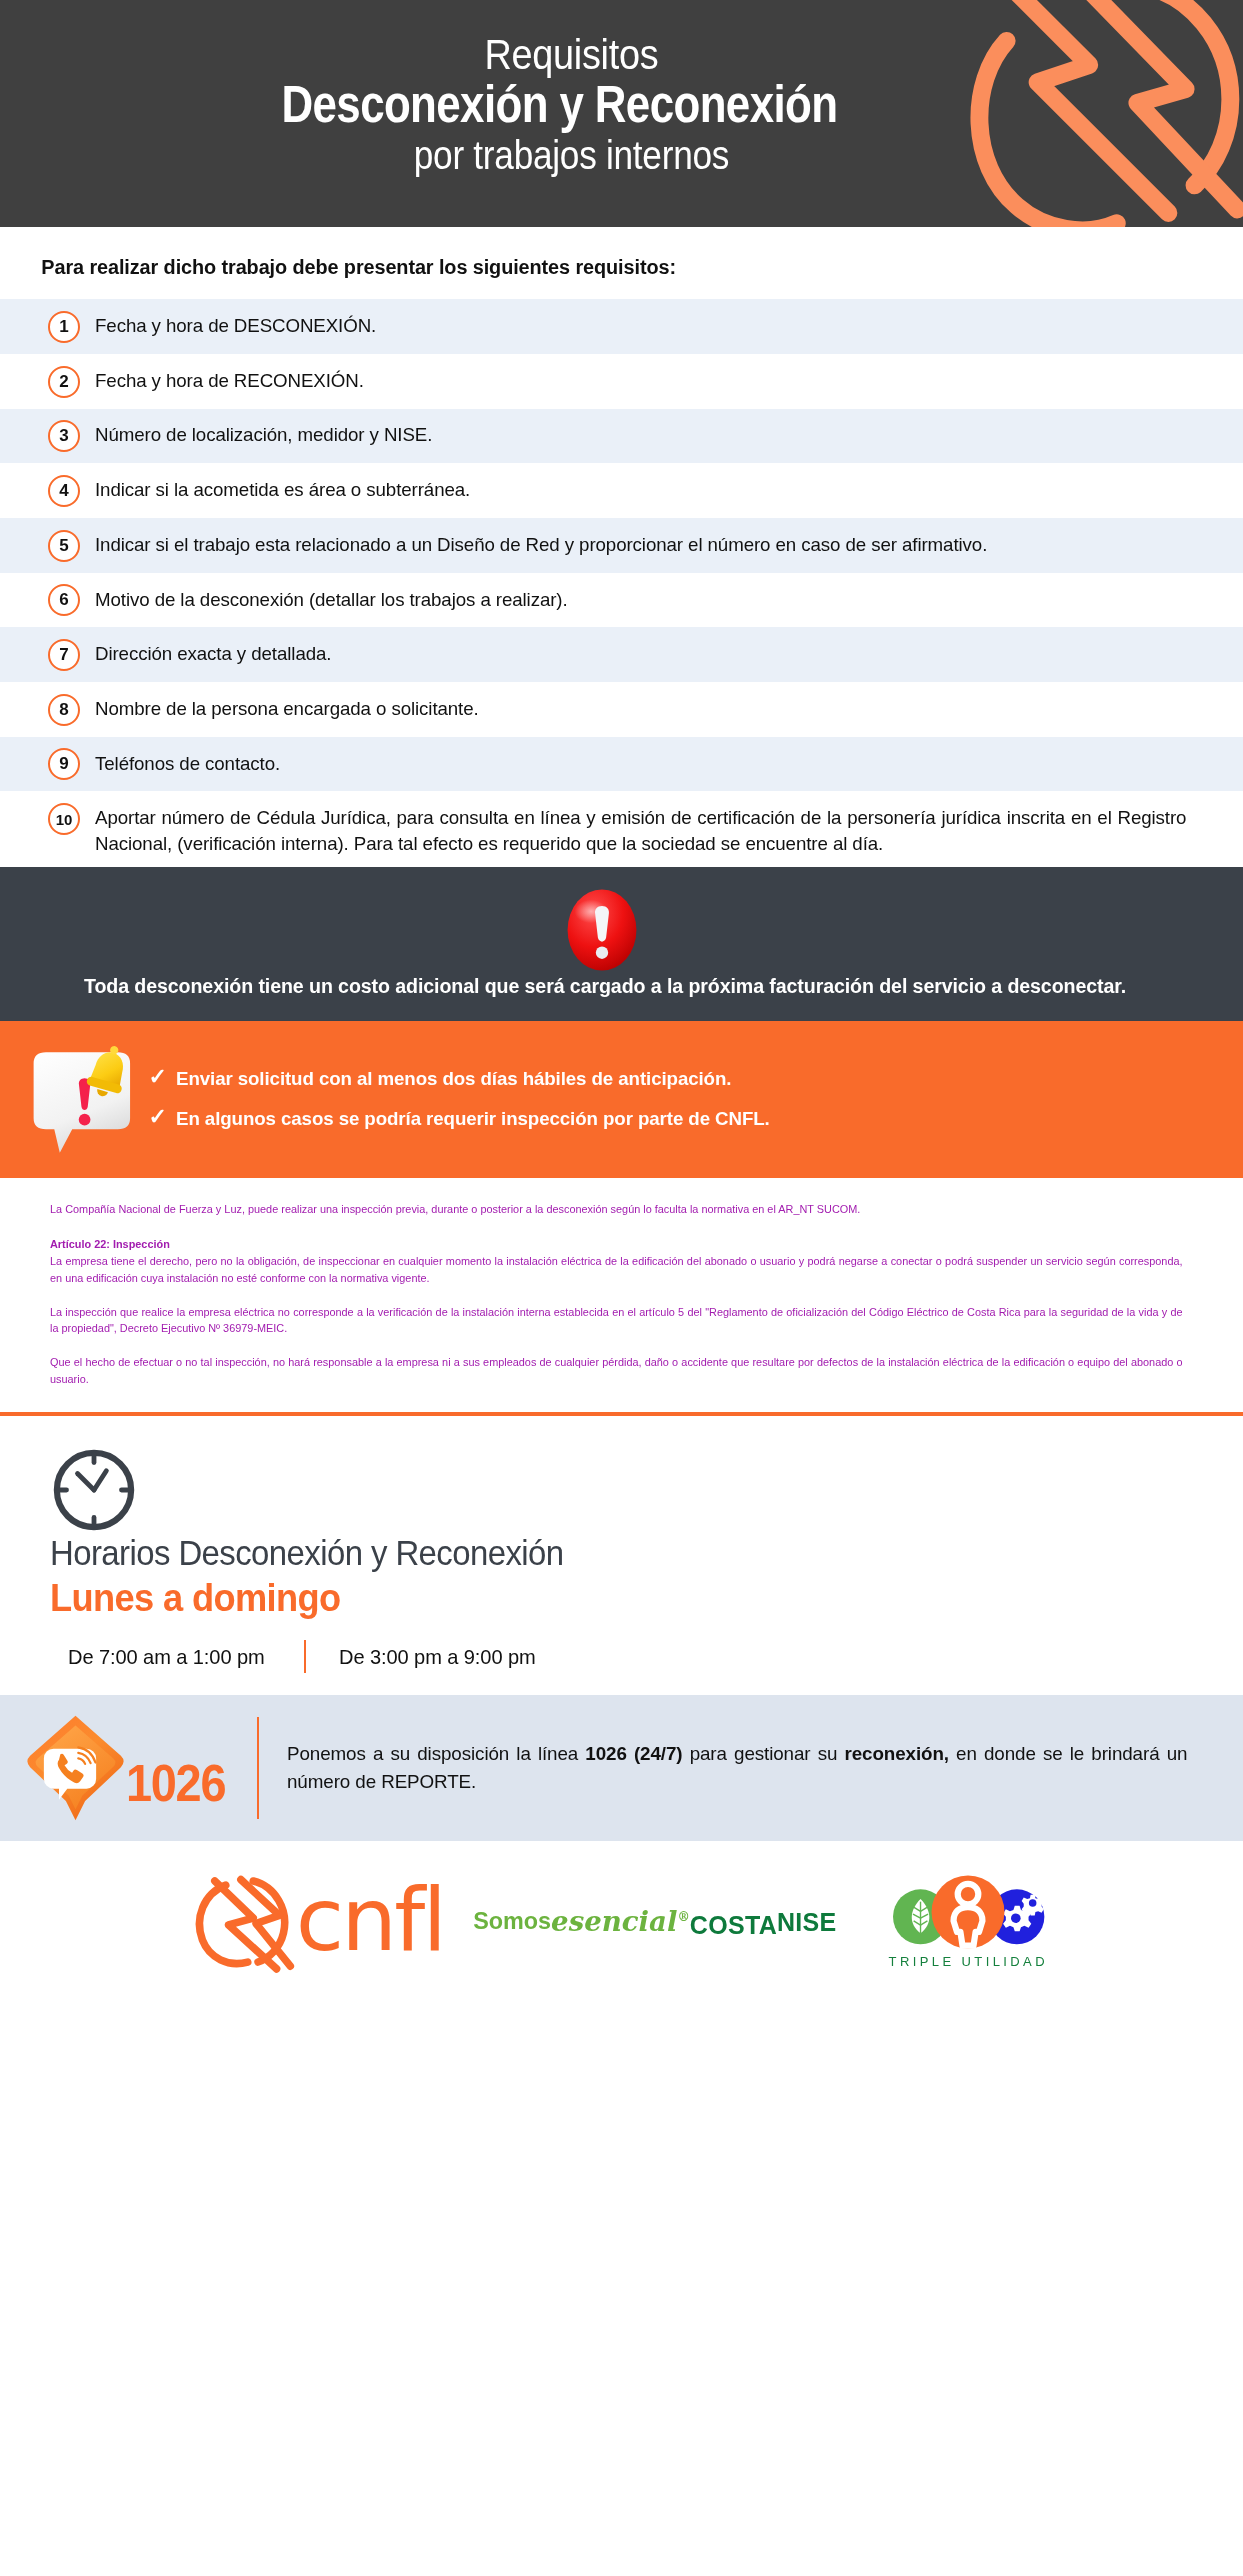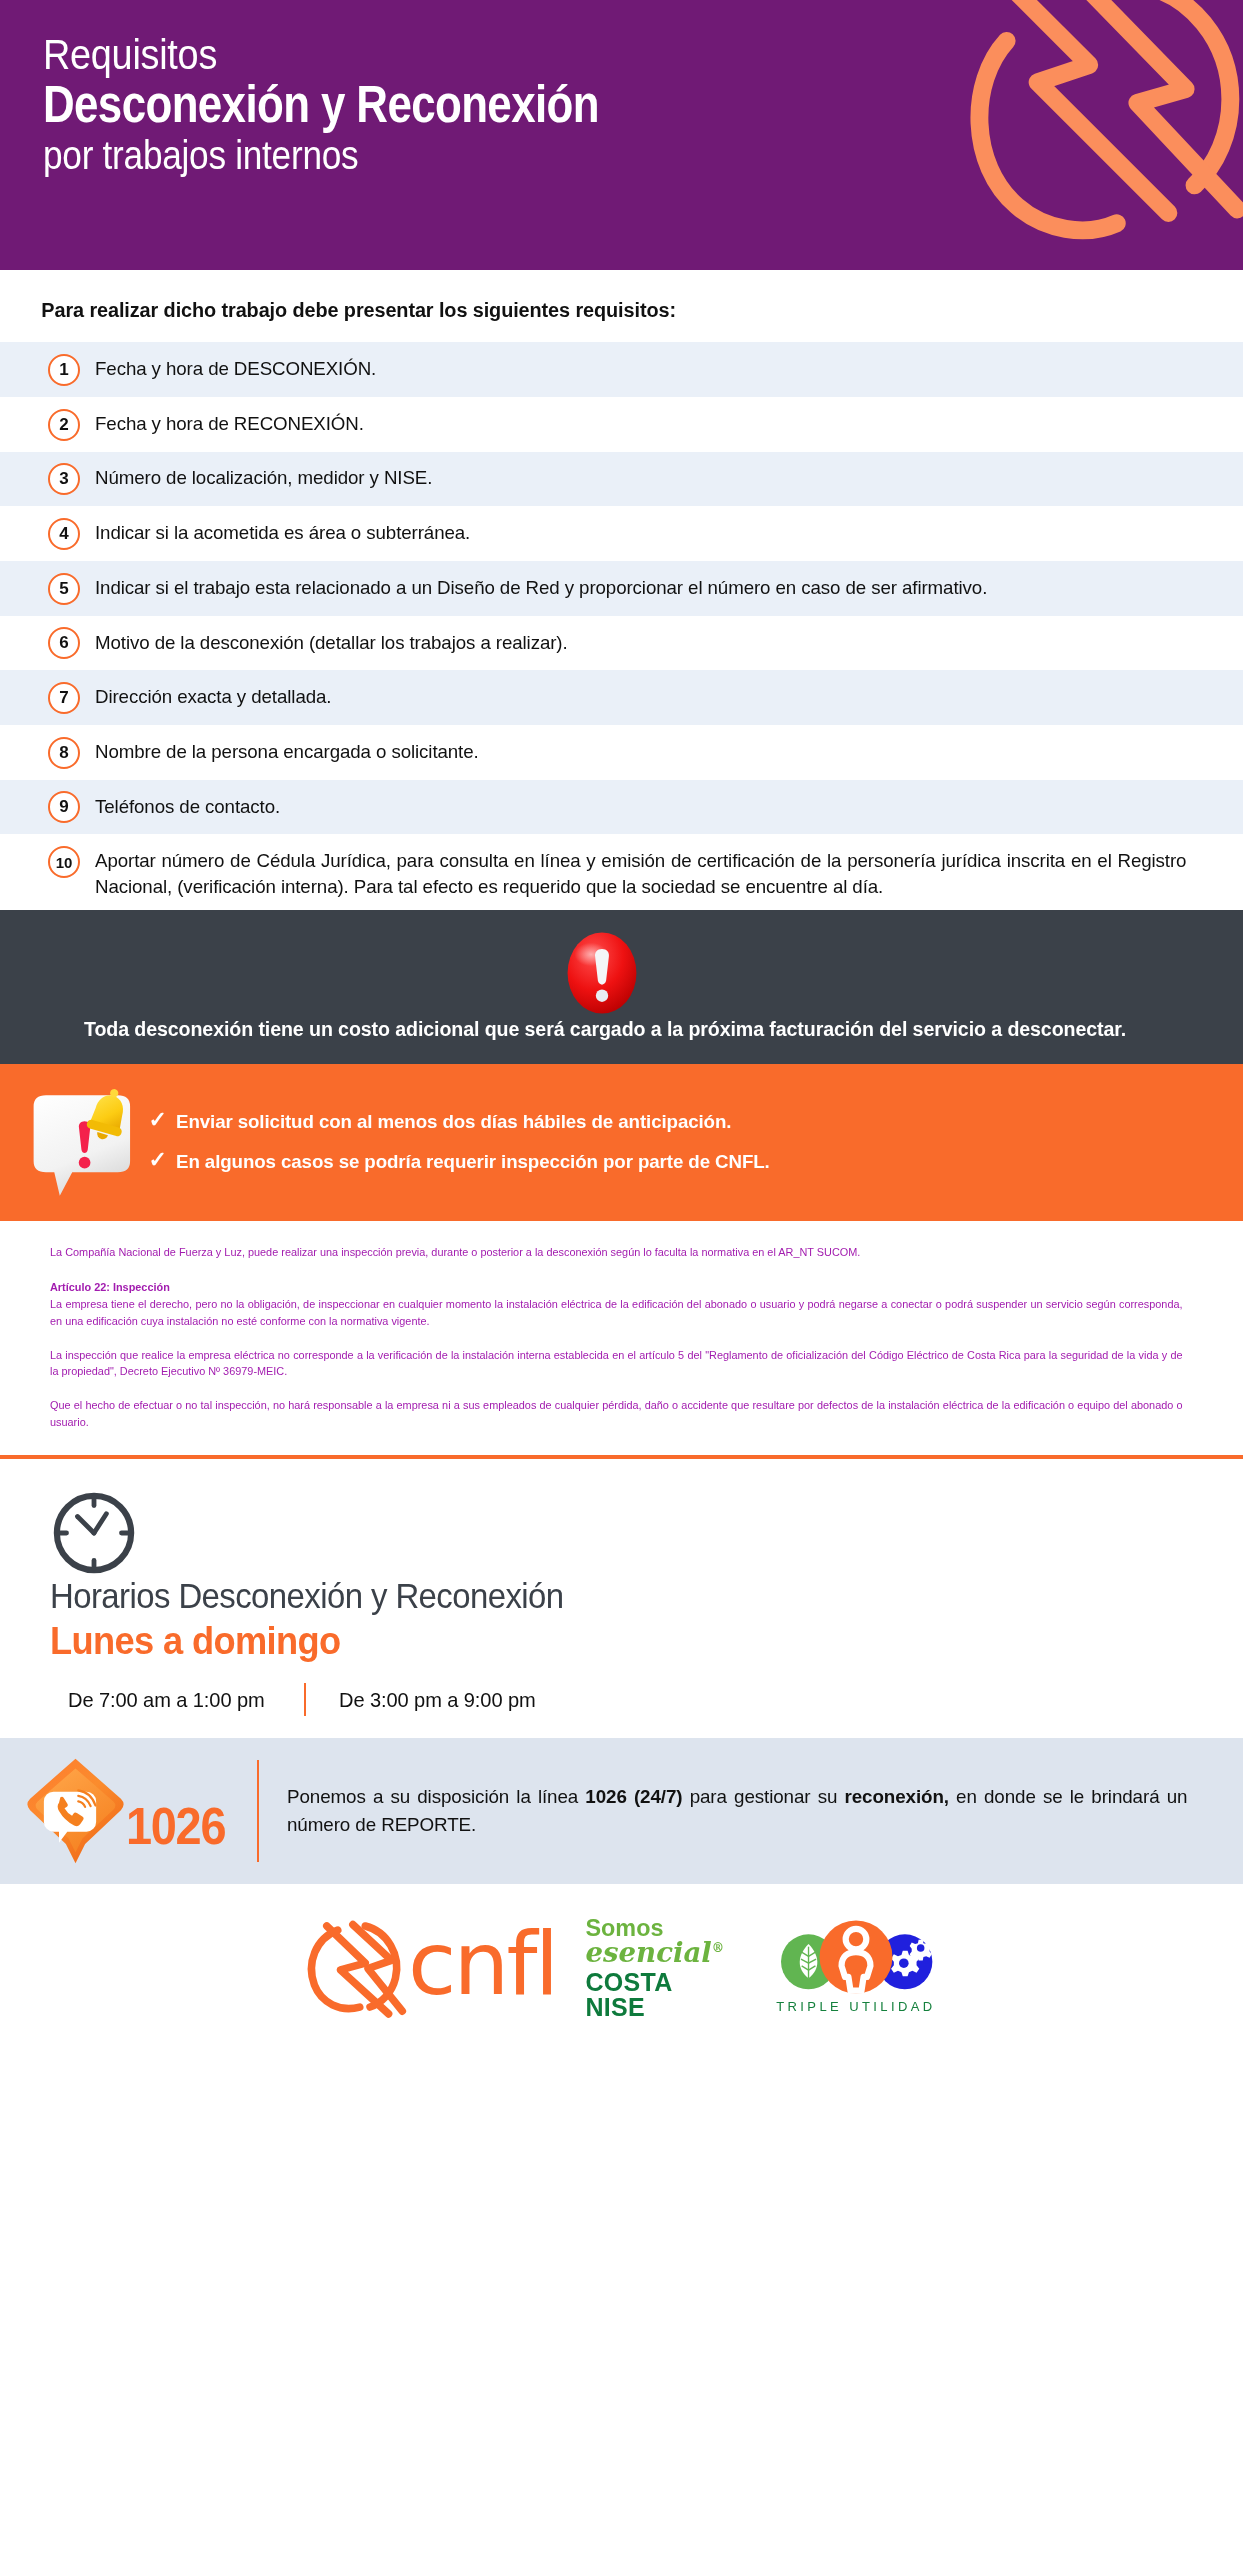--- a/index.html
+++ b/index.html
@@ -8,23 +8,24 @@
     background:#ffffff;
     font-family:"Liberation Sans", sans-serif;
     color:#141414;
     -webkit-font-smoothing:antialiased;
   }
   .page{width:1244px;position:relative;overflow:hidden;}
 
   
   .header{
     position:relative;
-    background:#701a75;
-    height:270px;
+    background:#404040;
+    height:227px;
     overflow:hidden;
+    text-align:center;
   }
   .header .bolt-wm{
     position:absolute;
     right:-20.7px; top:-27.6px;
     width:324px; height:296px;
     opacity:1;
     pointer-events:none;
   }
   .header-inner{
     position:relative;
@@ -301,21 +302,21 @@
     font-size:88px;
     color:#f96b2b;
     font-weight:400;
     line-height:1;
     margin-left:-4.1px;
     margin-top:-4.1px;
     letter-spacing:-2.8px;
     font-family:"DejaVu Sans", sans-serif;
   }
   .esencial{
-    display:flex;flex-direction:column;
+    display:flex;flex-direction:row;
     align-items:flex-start;
     line-height:1;
     margin-left:4.1px;
     margin-top:4.1px;
   }
   .es-somos{font-size:23.4px;color:#6cb33f;font-weight:600;}
   .es-word{
     font-size:27.6px;color:#6cb33f;font-style:italic;font-weight:600;
     font-family:"DejaVu Serif", serif;
     margin-top:-1.4px;

